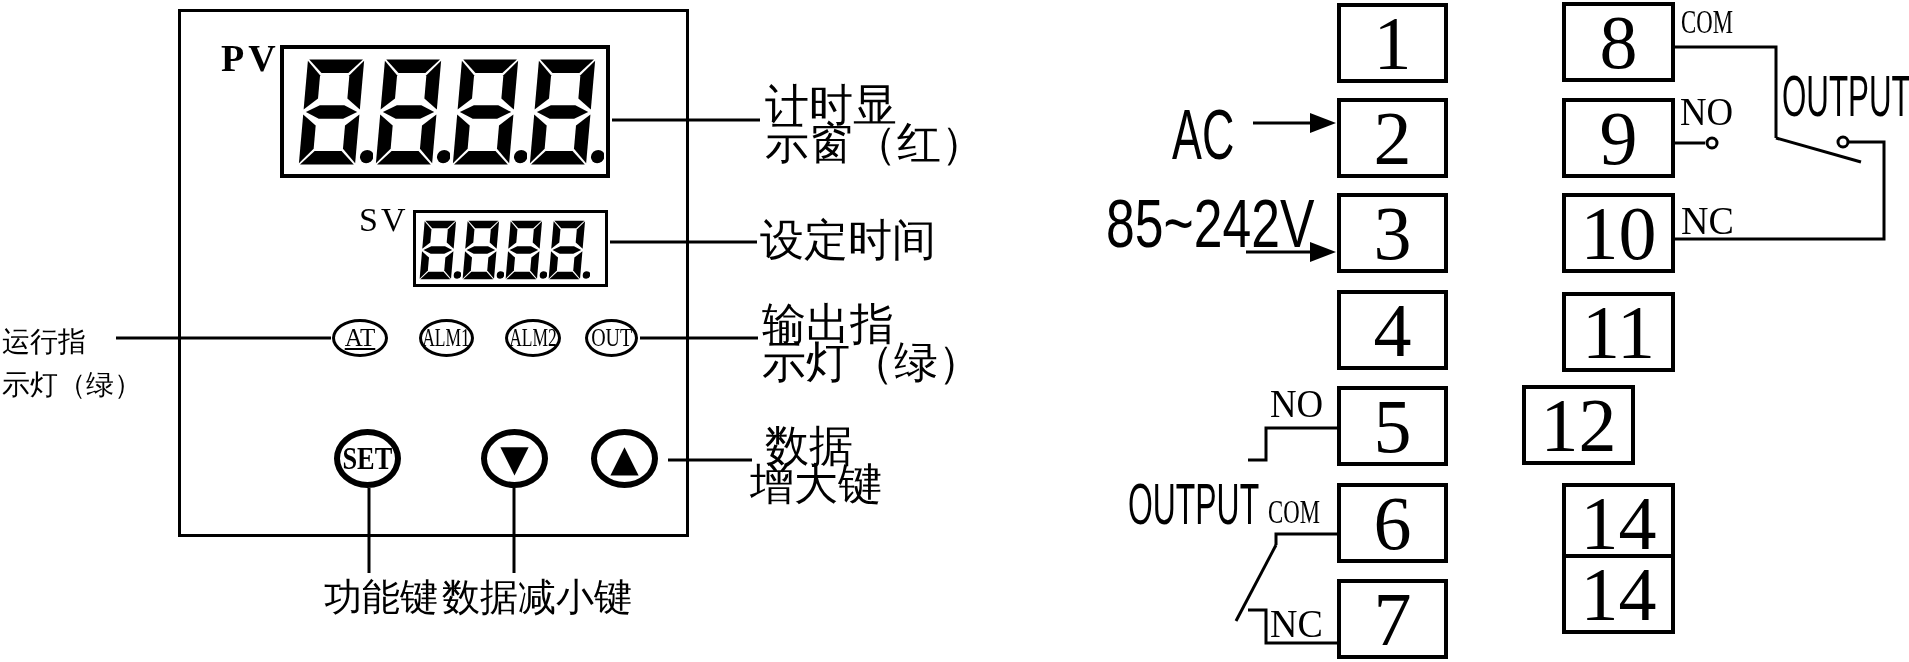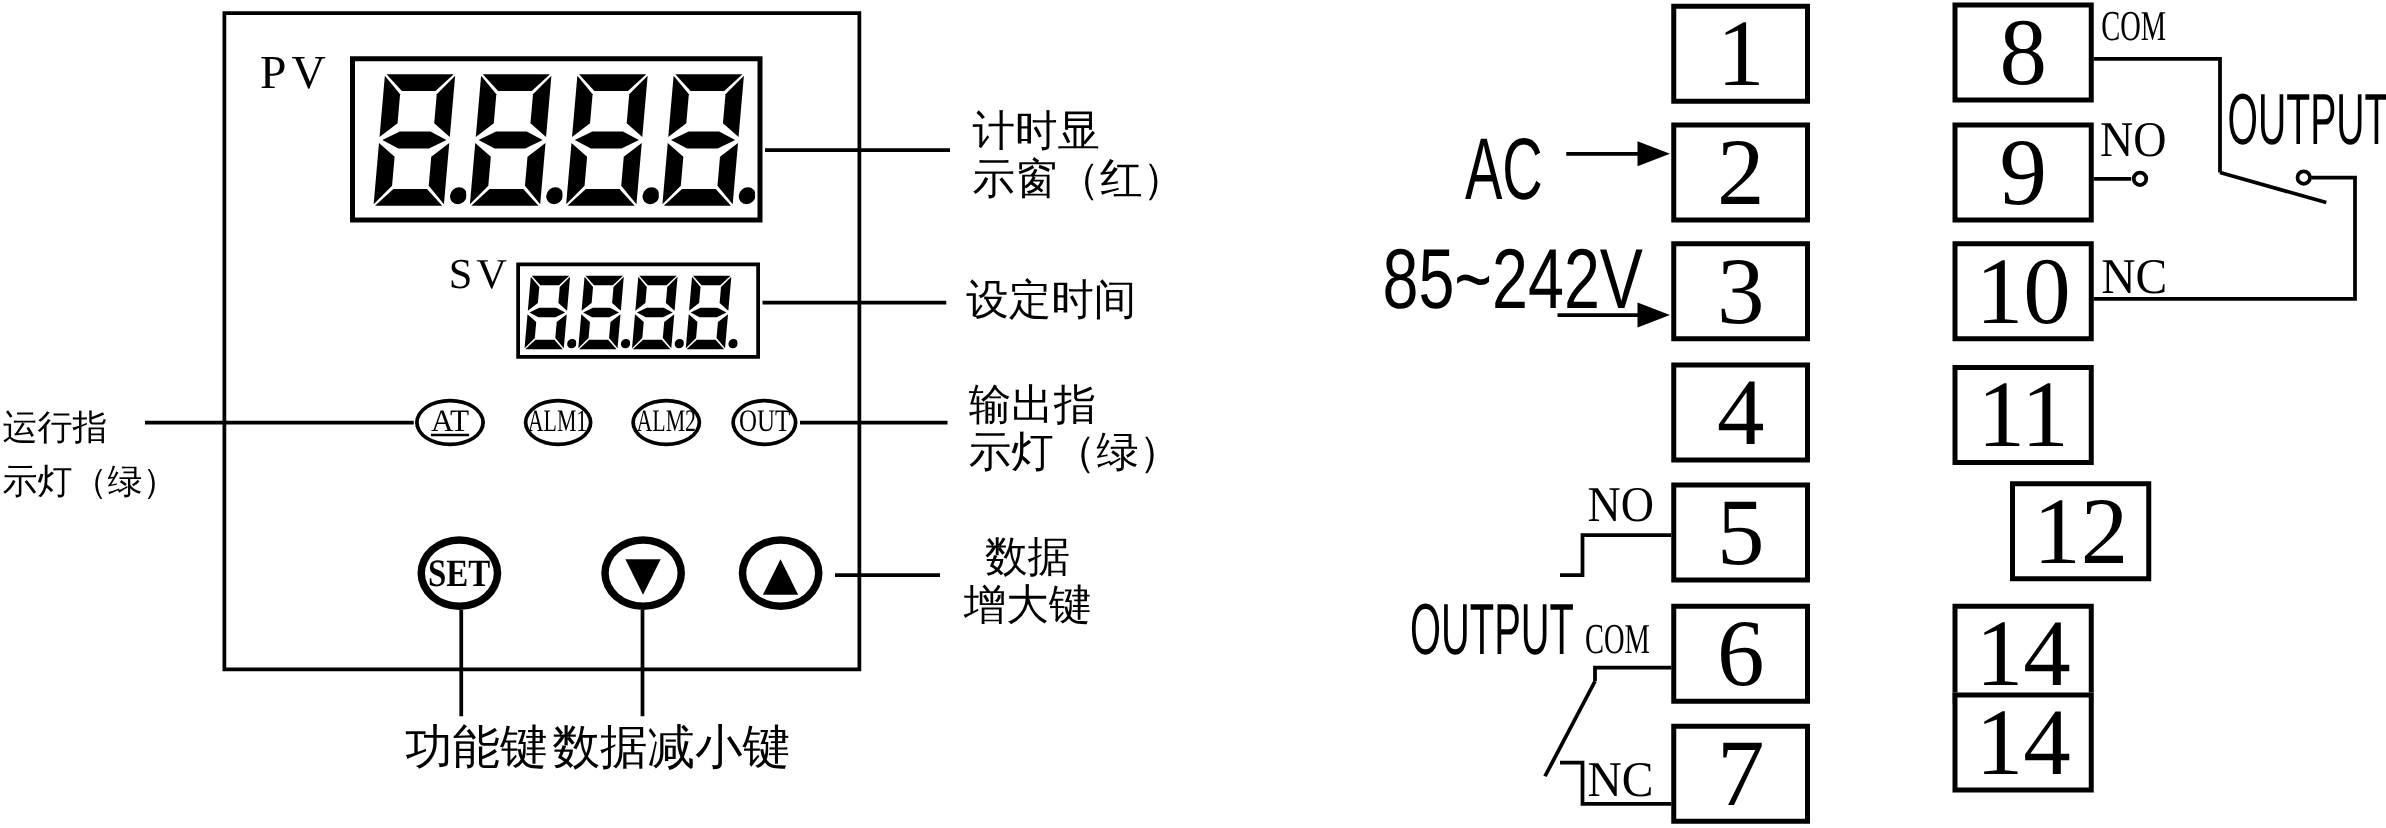--- a/index.html
+++ b/index.html
@@ -23,21 +23,21 @@
 
   .btn { border:6px solid #000; border-radius:50%; box-sizing:border-box;
          display:flex; align-items:center; justify-content:center;
          font-family:"Liberation Serif", serif; background:#fff; }
   .btn .tri { font-family:"DejaVu Sans", sans-serif; font-size:37px; line-height:1; }
   .btn .setlbl { font-size:31px; transform:scaleX(.85); }
 
   
   .cjk { font-family:"DejaVu Sans", sans-serif; font-size:28px; line-height:43px;
          white-space:nowrap; }
-  .cjk.small { font-size:34px; line-height:38px;margin-left:13px; }
+  .cjk.small { font-size:44px; line-height:38px; }
 
   
   .term { width:111px; height:80px; border:4px solid #000; box-sizing:border-box;
           display:flex; align-items:center; justify-content:center; background:#fff;
           font-family:"Liberation Serif", serif; font-size:76px; line-height:70px; }
   .term.r { width:113px; }
 
   .sansLbl { font-family:"Liberation Sans", sans-serif; transform-origin:left top;
              white-space:nowrap; line-height:1; }
   .serifLbl { font-family:"Liberation Serif", serif; transform-origin:left top;
@@ -47,21 +47,21 @@
   svg.lines polygon { fill:#000; stroke:none; }
   svg.lines circle { stroke:#000; stroke-width:3; fill:#fff; }
 </style>
 </head>
 <body>
 
 <div id="stage">
 
   <div class="abs panel" style="left:178px; top:9px; width:511px; height:528px;"></div>
 
-  <div class="abs seriflabel" style="left:208px; top:36px; font-size:38px; letter-spacing:4px;">PV</div>
+  <div class="abs seriflabel" style="left:221px; top:36px; font-size:38px; letter-spacing:4px;font-weight:bold;">PV</div>
 
   <div class="abs dispbox" style="left:280px; top:45px; width:330px; height:133px;"></div>
   <div class="abs sevenseg" style="left:296px; top:57px;">
       <svg width="77" height="110" viewBox="-16 0 126 180">
         <g transform="skewX(-5)">
           <polygon points="6,4 94,4 72,26 28,26"></polygon>
           <polygon points="96,6 96,86 74,68 74,30"></polygon>
           <polygon points="96,94 96,174 74,150 74,112"></polygon>
           <polygon points="6,176 94,176 72,154 28,154"></polygon>
           <polygon points="4,94 26,112 26,150 4,174"></polygon>
@@ -252,21 +252,21 @@
     </div>
   <div class="abs term r" style="left:1562px; top:98px;">
       <span>9</span>
     </div>
   <div class="abs term r" style="left:1562px; top:193px;">
       <span>10</span>
     </div>
   <div class="abs term r" style="left:1562px; top:292px;">
       <span>11</span>
     </div>
-  <div class="abs term r" style="left:1608px; top:385px;">
+  <div class="abs term r" style="left:1522px; top:385px;">
       <span>12</span>
     </div>
   <div class="abs term r" style="left:1562px; top:483px;">
       <span>14</span>
     </div>
   <div class="abs term r" style="left:1562px; top:554px;">
       <span>14</span>
     </div>
 
   <svg class="abs lines" width="1909" height="662" style="left:0; top:0;">

